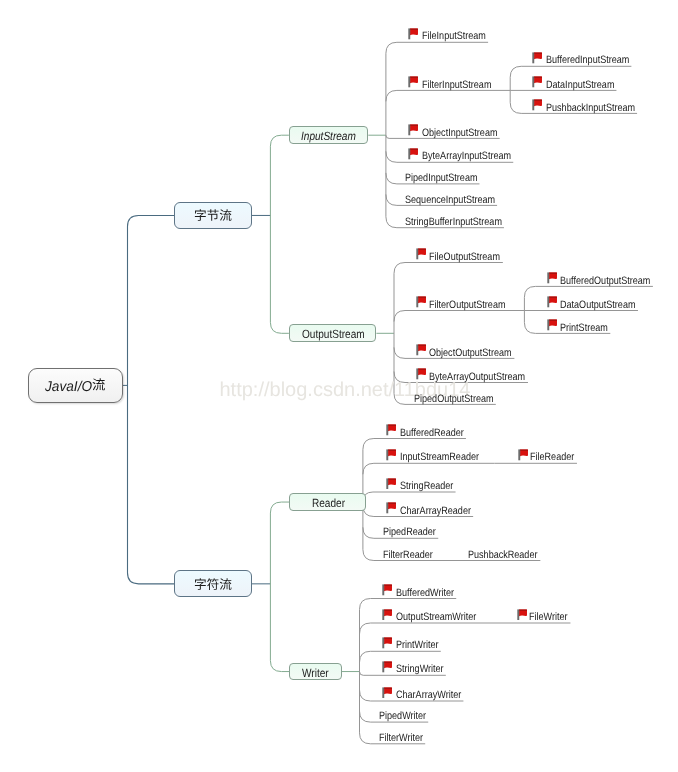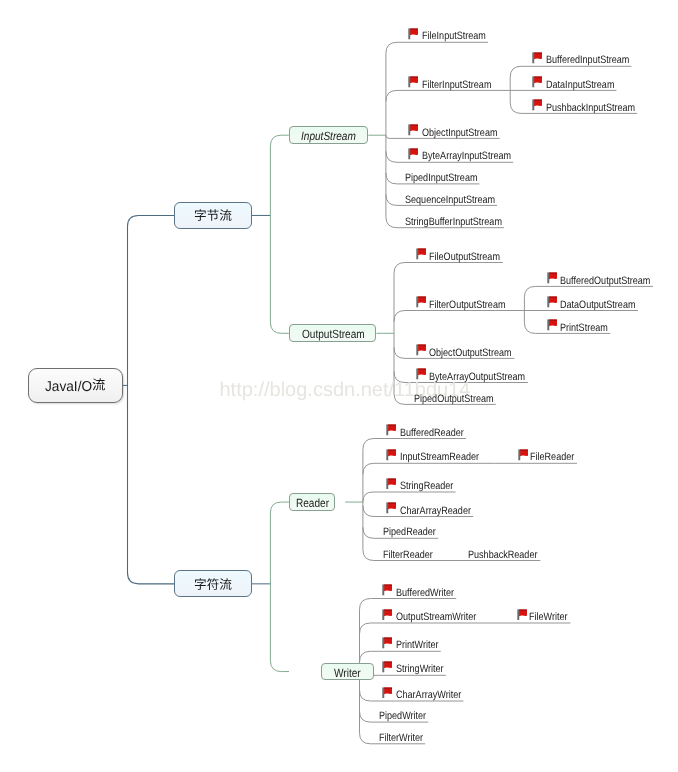--- a/index.html
+++ b/index.html
@@ -76,21 +76,21 @@
       <path d="M359.5 634 Q359.5 623 370.5 623 L493 623" fill="none" stroke="#959595" stroke-width="1" shape-rendering="geometricPrecision"></path>
       <path d="M359.5 662.3 Q359.5 651.3 370.5 651.3 L440.78821875 651.3" fill="none" stroke="#959595" stroke-width="1" shape-rendering="geometricPrecision"></path>
       <path d="M359.5 671.55 Q359.5 675.3 363.25 675.3 L445.81728125 675.3" fill="none" stroke="#959595" stroke-width="1" shape-rendering="geometricPrecision"></path>
       <path d="M359.5 690 Q359.5 701 370.5 701 L463.419 701" fill="none" stroke="#959595" stroke-width="1" shape-rendering="geometricPrecision"></path>
       <path d="M359.5 711.1 Q359.5 722.1 370.5 722.1 L428.22760937500004 722.1" fill="none" stroke="#959595" stroke-width="1" shape-rendering="geometricPrecision"></path>
       <path d="M359.5 732.8 Q359.5 743.8 370.5 743.8 L425.1969375 743.8" fill="none" stroke="#959595" stroke-width="1" shape-rendering="geometricPrecision"></path>
       <path d="M493 623 L570.46496875 623" fill="none" stroke="#959595" stroke-width="1" shape-rendering="geometricPrecision"></path>
     </svg>
   <div class="wm" style="left: 219.5px; top: 381.5px; color: rgb(231, 229, 224);">http://blog.csdn.net/11bdu14</div>
 <div class="node root" style="left: 27.5px; top: 368px; width: 95.5px; height: 35px; border-radius: 9px; border-color: rgb(112, 112, 112); background: linear-gradient(rgb(252, 252, 252), rgb(240, 240, 240));">
-      <span style="display: inline-flex; align-items: baseline; color: rgb(27, 27, 27); position: relative; top: 1px;">
+      <span style="display: inline-flex; align-items: baseline; color: rgb(27, 27, 27); position: relative; top: 1px; font-style: italic;">
         <span class="lt" style="font-size: 14.3px; transform: scaleX(0.955) translateZ(0px); width: 47.05px; margin-right: -0.5px;">JavaI/O</span>
         <svg class="cjk" width="13.30" height="13.30" viewBox="0 0 1000 1000" style="position: relative; top: 0.29px;">
           <g transform="translate(0,860)">
             <path d="M580 -361V37H648V-361ZM405 -367V-263C405 -170 392 -56 269 29C287 40 312 63 322 78C457 -19 473 -150 473 -261V-367ZM91 -777C155 -748 232 -700 270 -663L313 -725C274 -760 196 -804 132 -831ZM38 -506C103 -478 181 -433 220 -399L263 -462C223 -495 143 -538 79 -562ZM67 18 132 66C187 -28 253 -154 303 -260L246 -307C191 -192 118 -60 67 18ZM758 -367V-43C758 18 763 34 777 47C791 59 813 65 832 65C843 65 870 65 882 65C899 65 919 61 930 54C943 46 952 33 957 15C962 -4 965 -56 967 -100C949 -106 927 -117 914 -129C913 -81 912 -44 910 -28C907 -12 904 -4 900 -1C895 3 887 4 878 4C870 4 856 4 850 4C843 4 836 2 834 -1C828 -5 828 -15 828 -36V-367ZM327 -477 336 -406C470 -411 662 -421 847 -431C867 -406 883 -382 895 -362L956 -398C921 -459 840 -546 768 -607L711 -575C738 -551 767 -522 794 -493L521 -483C550 -531 582 -589 609 -642H951V-710H656V-840H580V-710H315V-642H524C502 -590 471 -528 443 -481Z" fill="#1b1b1b"></path>
           </g>
         </svg>
       </span>
     </div>
     <div class="node lvl1" style="left: 174px; top: 201.8px; width: 77.7px; height: 27.3px; border-radius: 6px; border-color: rgb(93, 116, 134); background: linear-gradient(rgb(237, 250, 255), rgb(238, 243, 249));">
       <span style="display: inline-flex; align-items: baseline; color: rgb(27, 27, 27);">
@@ -213,21 +213,21 @@
       <path d="M20 2 H98 V17 H20 Z" fill="#ab110e"></path>
       <path d="M3 1 H22 V108 H3 Z" fill="#6b6b6b"></path>
     </svg>
     <div class="leaf" style="left: 429.4px; top: 371.6px; color: rgb(27, 27, 27); transform: scaleX(0.847) translateZ(0px);">ByteArrayOutputStream</div>
     <svg class="flag" width="10.2" height="11.8" viewBox="0 0 100 110" style="left: 416.3px; top: 368.1px;">
       <path d="M20 2 H92 Q98 2 98 9 V56 Q98 64 91 65 C76 67 64 58 48 60 C38 61 28 64 20 69 Z" fill="#d8120f"></path>
       <path d="M20 2 H98 V17 H20 Z" fill="#ab110e"></path>
       <path d="M3 1 H22 V108 H3 Z" fill="#6b6b6b"></path>
     </svg>
     <div class="leaf" style="left: 413.8px; top: 393.5px; color: rgb(27, 27, 27); transform: scaleX(0.847) translateZ(0px);">PipedOutputStream</div>
-    <div class="node lvl2" style="left: 289.4px; top: 492.8px; width: 46px; height: 18.5px; border-radius: 4px; border-color: rgb(135, 160, 145); background: linear-gradient(rgb(233, 251, 240), rgb(243, 250, 245));">
+    <div class="node lvl2" style="left: 289.4px; top: 492.8px; width: 77px; height: 18.5px; border-radius: 4px; border-color: rgb(135, 160, 145); background: linear-gradient(rgb(233, 251, 240), rgb(243, 250, 245));">
       <span style="display: inline-flex; align-items: baseline; color: rgb(27, 27, 27); position: relative; top: 1px;">
         <span class="lt" style="font-size: 11.9px; transform: scaleX(0.847) translateZ(0px); width: 33.03px; margin-right: -0.5px;">Reader</span>
       </span>
     </div>
     <div class="leaf" style="left: 399.7px; top: 427.6px; color: rgb(27, 27, 27); transform: scaleX(0.847) translateZ(0px);">BufferedReader</div>
     <svg class="flag" width="10.2" height="11.8" viewBox="0 0 100 110" style="left: 386px; top: 424.1px;">
       <path d="M20 2 H92 Q98 2 98 9 V56 Q98 64 91 65 C76 67 64 58 48 60 C38 61 28 64 20 69 Z" fill="#d8120f"></path>
       <path d="M20 2 H98 V17 H20 Z" fill="#ab110e"></path>
       <path d="M3 1 H22 V108 H3 Z" fill="#6b6b6b"></path>
     </svg>
@@ -251,21 +251,21 @@
     </svg>
     <div class="leaf" style="left: 399.7px; top: 505.6px; color: rgb(27, 27, 27); transform: scaleX(0.847) translateZ(0px);">CharArrayReader</div>
     <svg class="flag" width="10.2" height="11.8" viewBox="0 0 100 110" style="left: 386px; top: 502.1px;">
       <path d="M20 2 H92 Q98 2 98 9 V56 Q98 64 91 65 C76 67 64 58 48 60 C38 61 28 64 20 69 Z" fill="#d8120f"></path>
       <path d="M20 2 H98 V17 H20 Z" fill="#ab110e"></path>
       <path d="M3 1 H22 V108 H3 Z" fill="#6b6b6b"></path>
     </svg>
     <div class="leaf" style="left: 382.9px; top: 527.4px; color: rgb(27, 27, 27); transform: scaleX(0.847) translateZ(0px);">PipedReader</div>
     <div class="leaf" style="left: 382.9px; top: 549.6px; color: rgb(27, 27, 27); transform: scaleX(0.847) translateZ(0px);">FilterReader</div>
     <div class="leaf" style="left: 468.4px; top: 549.6px; color: rgb(27, 27, 27); transform: scaleX(0.847) translateZ(0px);">PushbackReader</div>
-    <div class="node lvl2" style="left: 289px; top: 662.8px; width: 53px; height: 17.5px; border-radius: 4px; border-color: rgb(135, 160, 145); background: linear-gradient(rgb(233, 251, 240), rgb(243, 250, 245)); margin-left: 32px;">
+    <div class="node lvl2" style="left: 289px; top: 662.8px; width: 53px; height: 17.5px; border-radius: 4px; border-color: rgb(135, 160, 145); background: linear-gradient(rgb(233, 251, 240), rgb(243, 250, 245));">
       <span style="display: inline-flex; align-items: baseline; color: rgb(27, 27, 27); position: relative; top: 1px;">
         <span class="lt" style="font-size: 11.9px; transform: scaleX(0.847) translateZ(0px); width: 26.68px; margin-right: -0.5px;">Writer</span>
       </span>
     </div>
     <div class="leaf" style="left: 395.7px; top: 587.6px; color: rgb(27, 27, 27); transform: scaleX(0.847) translateZ(0px);">BufferedWriter</div>
     <svg class="flag" width="10.2" height="11.8" viewBox="0 0 100 110" style="left: 382.4px; top: 584.1px;">
       <path d="M20 2 H92 Q98 2 98 9 V56 Q98 64 91 65 C76 67 64 58 48 60 C38 61 28 64 20 69 Z" fill="#d8120f"></path>
       <path d="M20 2 H98 V17 H20 Z" fill="#ab110e"></path>
       <path d="M3 1 H22 V108 H3 Z" fill="#6b6b6b"></path>
     </svg>

